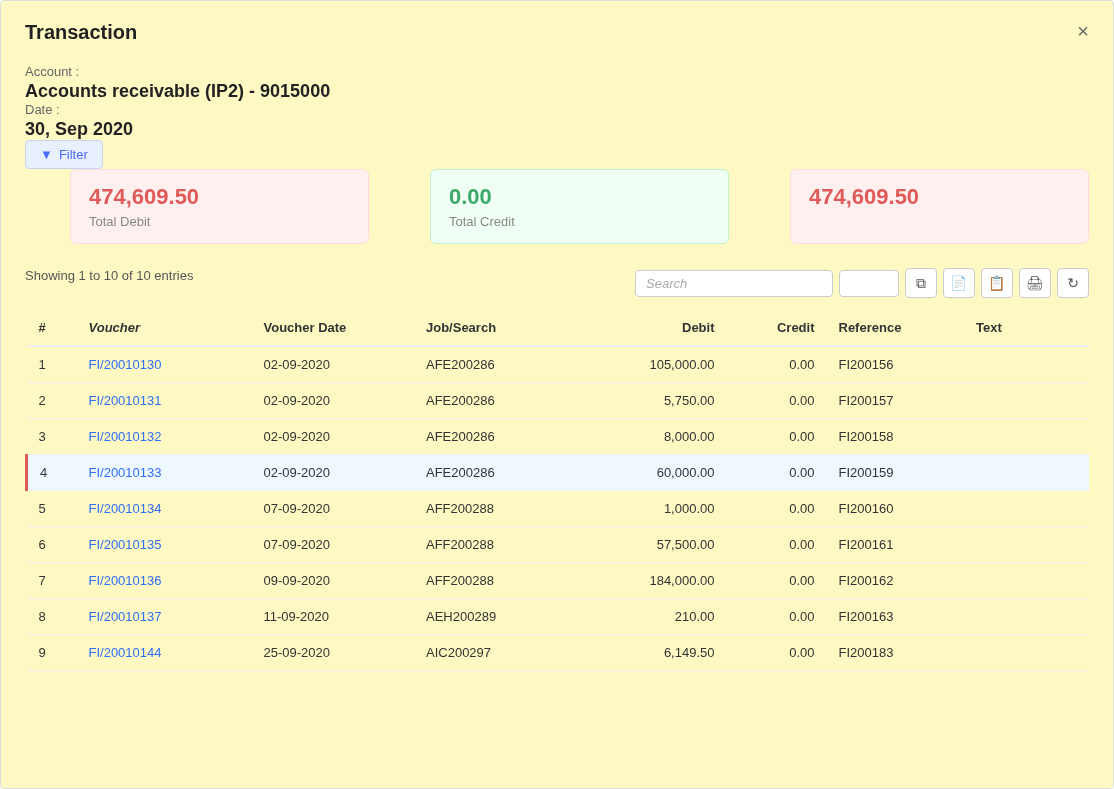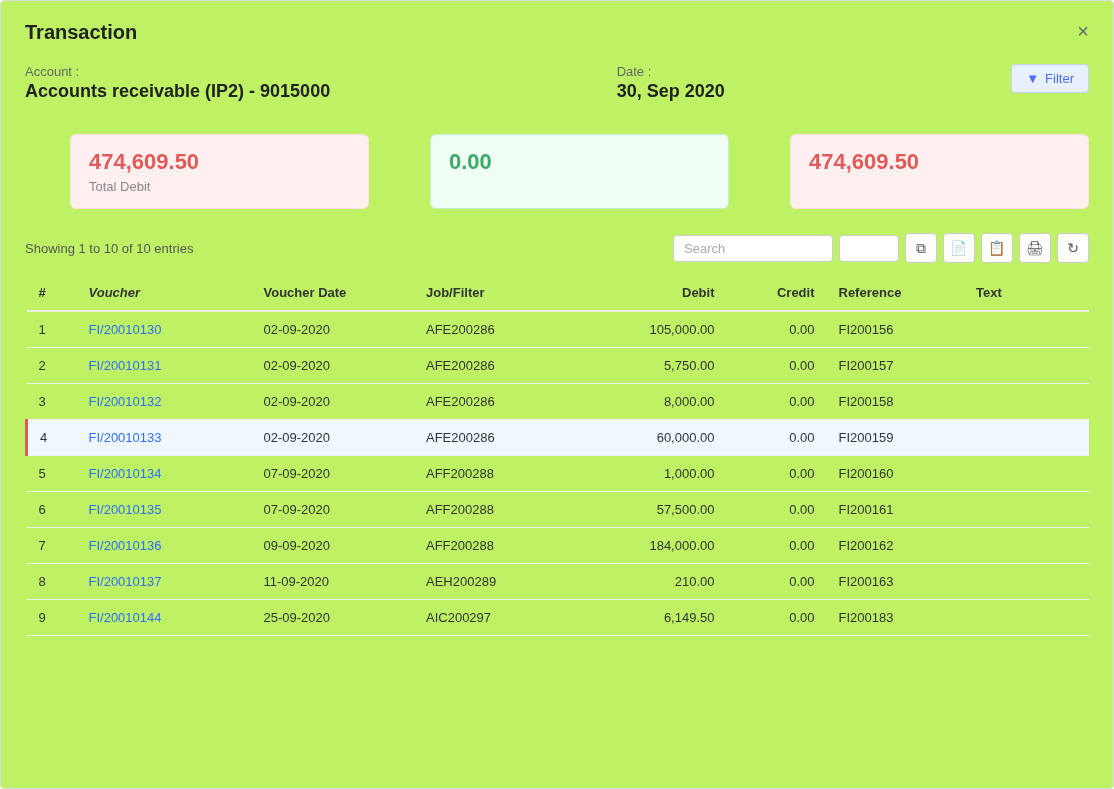--- a/index.html
+++ b/index.html
@@ -5,21 +5,21 @@
     * { box-sizing: border-box; margin: 0; padding: 0; }
     body {
       font-family: -apple-system, BlinkMacSystemFont, 'Segoe UI', Arial, sans-serif;
       font-size: 14px;
       background: #fff;
       color: #333;
       width: 1114px;
       min-height: 789px;
     }
     .modal-container {
-      background: #bef264;
+      background: #fef9c3;
       border: 1px solid #ddd;
       border-radius: 4px;
       width: 1114px;
       min-height: 789px;
       padding: 20px 24px;
       position: relative;
     }
     .modal-header {
       display: flex;
       justify-content: space-between;
@@ -37,21 +37,22 @@
       font-size: 20px;
       cursor: pointer;
       color: #666;
       line-height: 1;
       padding: 0;
     }
     .account-date-section {
       display: flex;
       justify-content: space-between;
       align-items: flex-start;
-      margin-bottom: 32px;
+      margin-bottom: 0;
+      flex-direction: column;
     }
     .account-info, .date-info {
       display: flex;
       flex-direction: column;
     }
     .info-label {
       font-size: 13px;
       color: #666;
       margin-bottom: 2px;
     }
@@ -103,39 +104,39 @@
     .card-debit .card-amount { color: #e05a5a; }
     .card-credit .card-amount { color: #3daa6a; }
     .card-total .card-amount { color: #e05a5a; }
     .card-label {
       font-size: 13px;
       color: #888;
     }
     .table-controls {
       display: flex;
       justify-content: space-between;
-      align-items: center;
       margin-bottom: 12px;
     }
     .entries-info {
       font-size: 13px;
       color: #555;
     }
     .controls-right {
       display: flex;
       align-items: center;
       gap: 6px;
     }
     .search-input {
       border: 1px solid #ccc;
       border-radius: 4px;
       padding: 5px 10px;
       font-size: 13px;
-      width: 160px;
+      width: 198px;
       color: #555;
+      font-style: italic;
     }
     .search-input::placeholder { color: #aaa; }
     .num-input {
       border: 1px solid #ccc;
       border-radius: 4px;
       padding: 5px 8px;
       font-size: 13px;
       width: 60px;
       text-align: center;
     }
@@ -217,20 +218,21 @@
     </button>
   </div>
 
   <div class="summary-cards">
     <div class="summary-card card-debit">
       <div class="card-amount">474,609.50</div>
       <div class="card-label">Total Debit</div>
     </div>
     <div class="summary-card card-credit">
       <div class="card-amount">0.00</div>
+      <div class="card-label">Total Credit</div>
     </div>
     <div class="summary-card card-total">
       <div class="card-amount">474,609.50</div>
     </div>
   </div>
 
   <div class="table-controls">
     <span class="entries-info">Showing 1 to 10 of 10 entries</span>
     <div class="controls-right">
       <input class="search-input" type="text" placeholder="Search" style="">
@@ -252,21 +254,21 @@
       </button>
     </div>
   </div>
 
   <table class="data-table">
     <thead>
       <tr>
         <th class="th-hash">#</th>
         <th class="th-voucher">Voucher</th>
         <th class="th-date">Voucher Date</th>
-        <th class="th-job">Job/Filter</th>
+        <th class="th-job">Job/Search</th>
         <th class="th-debit right">Debit</th>
         <th class="th-credit right">Credit</th>
         <th class="th-reference">Reference</th>
         <th class="th-text">Text</th>
       </tr>
     </thead>
     <tbody id="table-body">
     <tr>
       <td>1</td>
       <td><a class="voucher-link">FI/20010130</a></td>

